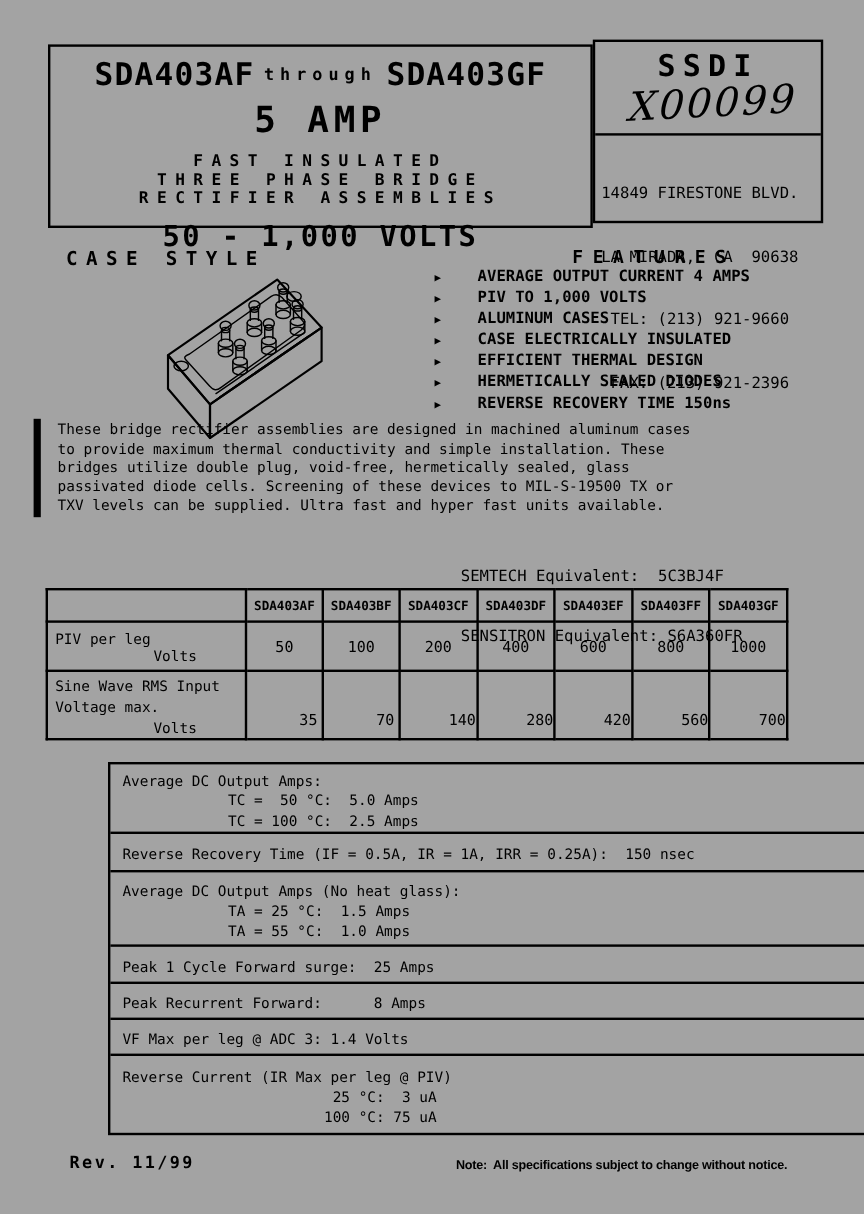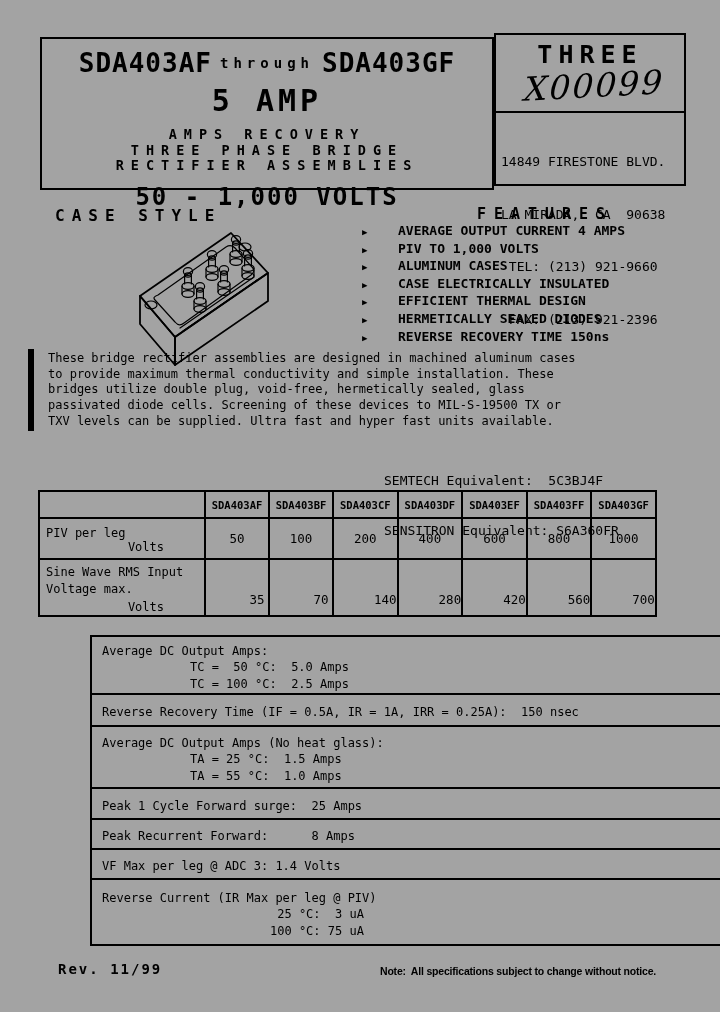--- a/index.html
+++ b/index.html
@@ -90,30 +90,30 @@
 <body>
 
 <div id="page">
 
   <div class="abs title-box">
     <div class="title-row">
       <span class="model-big">SDA403AF</span><span class="through">through</span><span class="model-big">SDA403GF</span>
     </div>
     <div class="amp-line">5 AMP</div>
     <div class="sub-wrap">
-      <div class="sub-line">AMPS RECOVERY</div>
+      <div class="sub-line">FAST INSULATED</div>
       <div class="sub-line">THREE PHASE BRIDGE</div>
       <div class="sub-line">RECTIFIER ASSEMBLIES</div>
     </div>
     <div class="volts-line">50 - 1,000 VOLTS</div>
   </div>
 
   <div class="abs company-box">
     <div class="logo-section">
-      <div class="logo">THREE</div>
+      <div class="logo">SSDI</div>
       <div class="handwriting">X00099</div>
     </div>
     <div class="address">
       <div>14849 FIRESTONE BLVD.</div>
       <div>LA MIRADA,  CA  90638</div>
       <div> TEL: (213) 921-9660</div>
       <div> FAX: (213) 921-2396</div>
     </div>
   </div>
 

